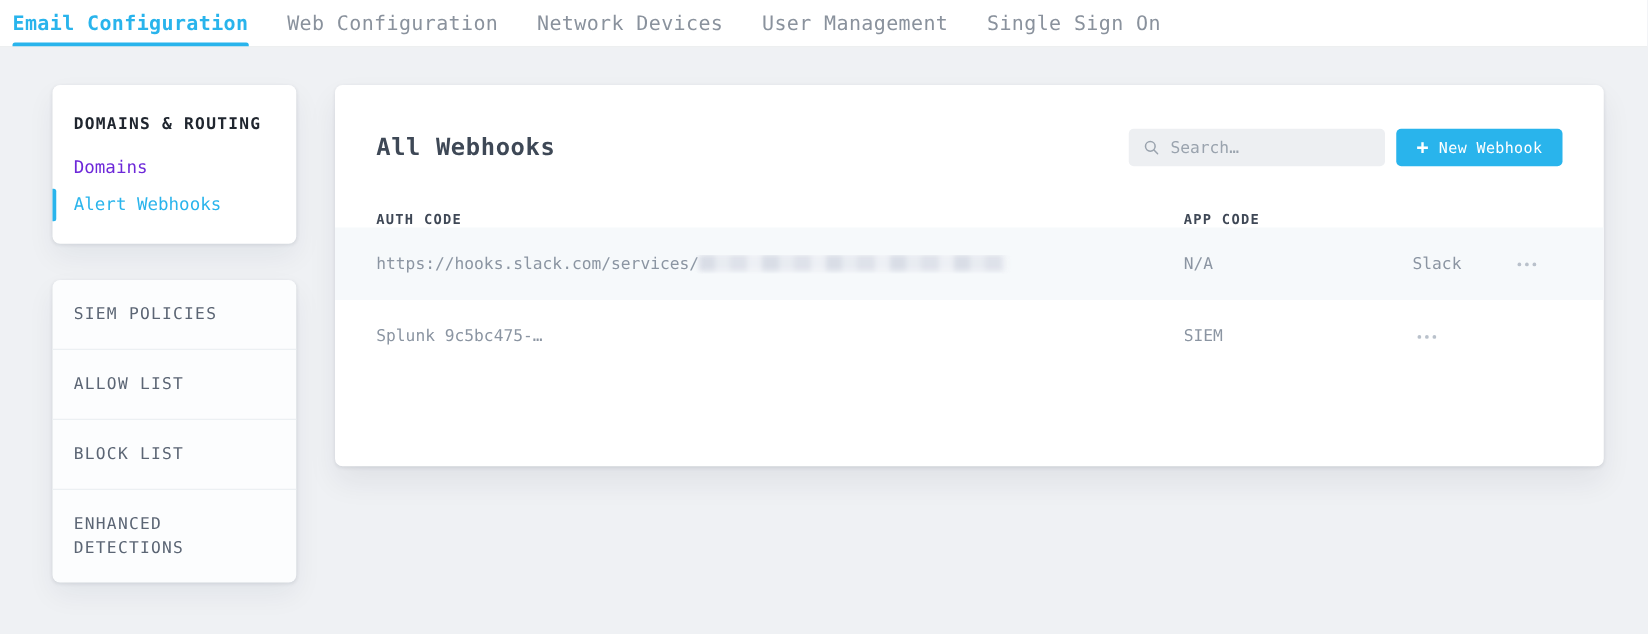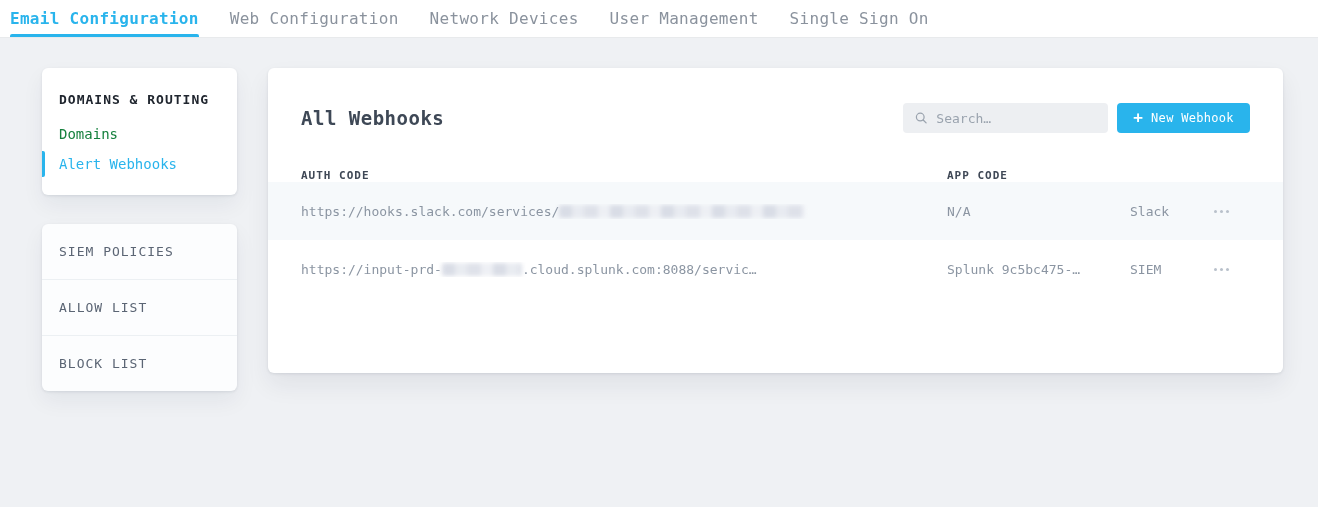--- a/index.html
+++ b/index.html
@@ -35,21 +35,21 @@
   }
 
   
   .card-routing { padding:24px 0 16px; }
   .sb-heading {
     margin:0 17px 12px; font-size:13px; font-weight:bold;
     letter-spacing:1px; color:#20262f; white-space:nowrap;
   }
   .sb-item {
     position:relative; padding:7px 17px; font-size:14px;
-    color:#15803d; cursor:pointer; white-space:nowrap;
+    color:#6d28d9; cursor:pointer; white-space:nowrap;
   }
   .sb-item.active { color:#29b4ec; }
   .sb-item-bar {
     position:absolute; left:0; top:2px; bottom:2px; width:3px;
     background:#29b4ec; border-radius:0 2px 2px 0;
   }
 
   
   .card-sections { margin-top:29px; background:#fcfdfe; }
   .sb-section {
@@ -160,20 +160,23 @@
     <div class="card card-sections">
       <div class="sb-section">
         <span class="wrap">SIEM POLICIES</span>
       </div>
       <div class="sb-section">
         <span class="wrap">ALLOW LIST</span>
       </div>
       <div class="sb-section">
         <span class="wrap">BLOCK LIST</span>
       </div>
+      <div class="sb-section">
+        <span class="wrap">ENHANCED DETECTIONS</span>
+      </div>
     </div>
 
   </div>
 
   <div class="main">
 
     <div class="main-header">
       <div class="page-title">All Webhooks</div>
 
       <div class="search">
@@ -201,23 +204,20 @@
         <span>https://hooks.slack.com/services/</span><span class="redact w-slack"></span><span></span>
       </div>
       <div class="cell">N/A</div>
       <div class="cell">Slack</div>
       <button class="row-menu">
         <span class="dots"></span>
       </button>
     </div>
 
     <div class="trow">
-      <div class="url">
-        <span>https://input-prd-</span><span class="redact w-splunk"></span><span>.cloud.splunk.com:8088/servic…</span>
-      </div>
       <div class="cell">Splunk 9c5bc475-…</div>
       <div class="cell">SIEM</div>
       <button class="row-menu">
         <span class="dots"></span>
       </button>
     </div>
 
   </div>
 </div>
 

